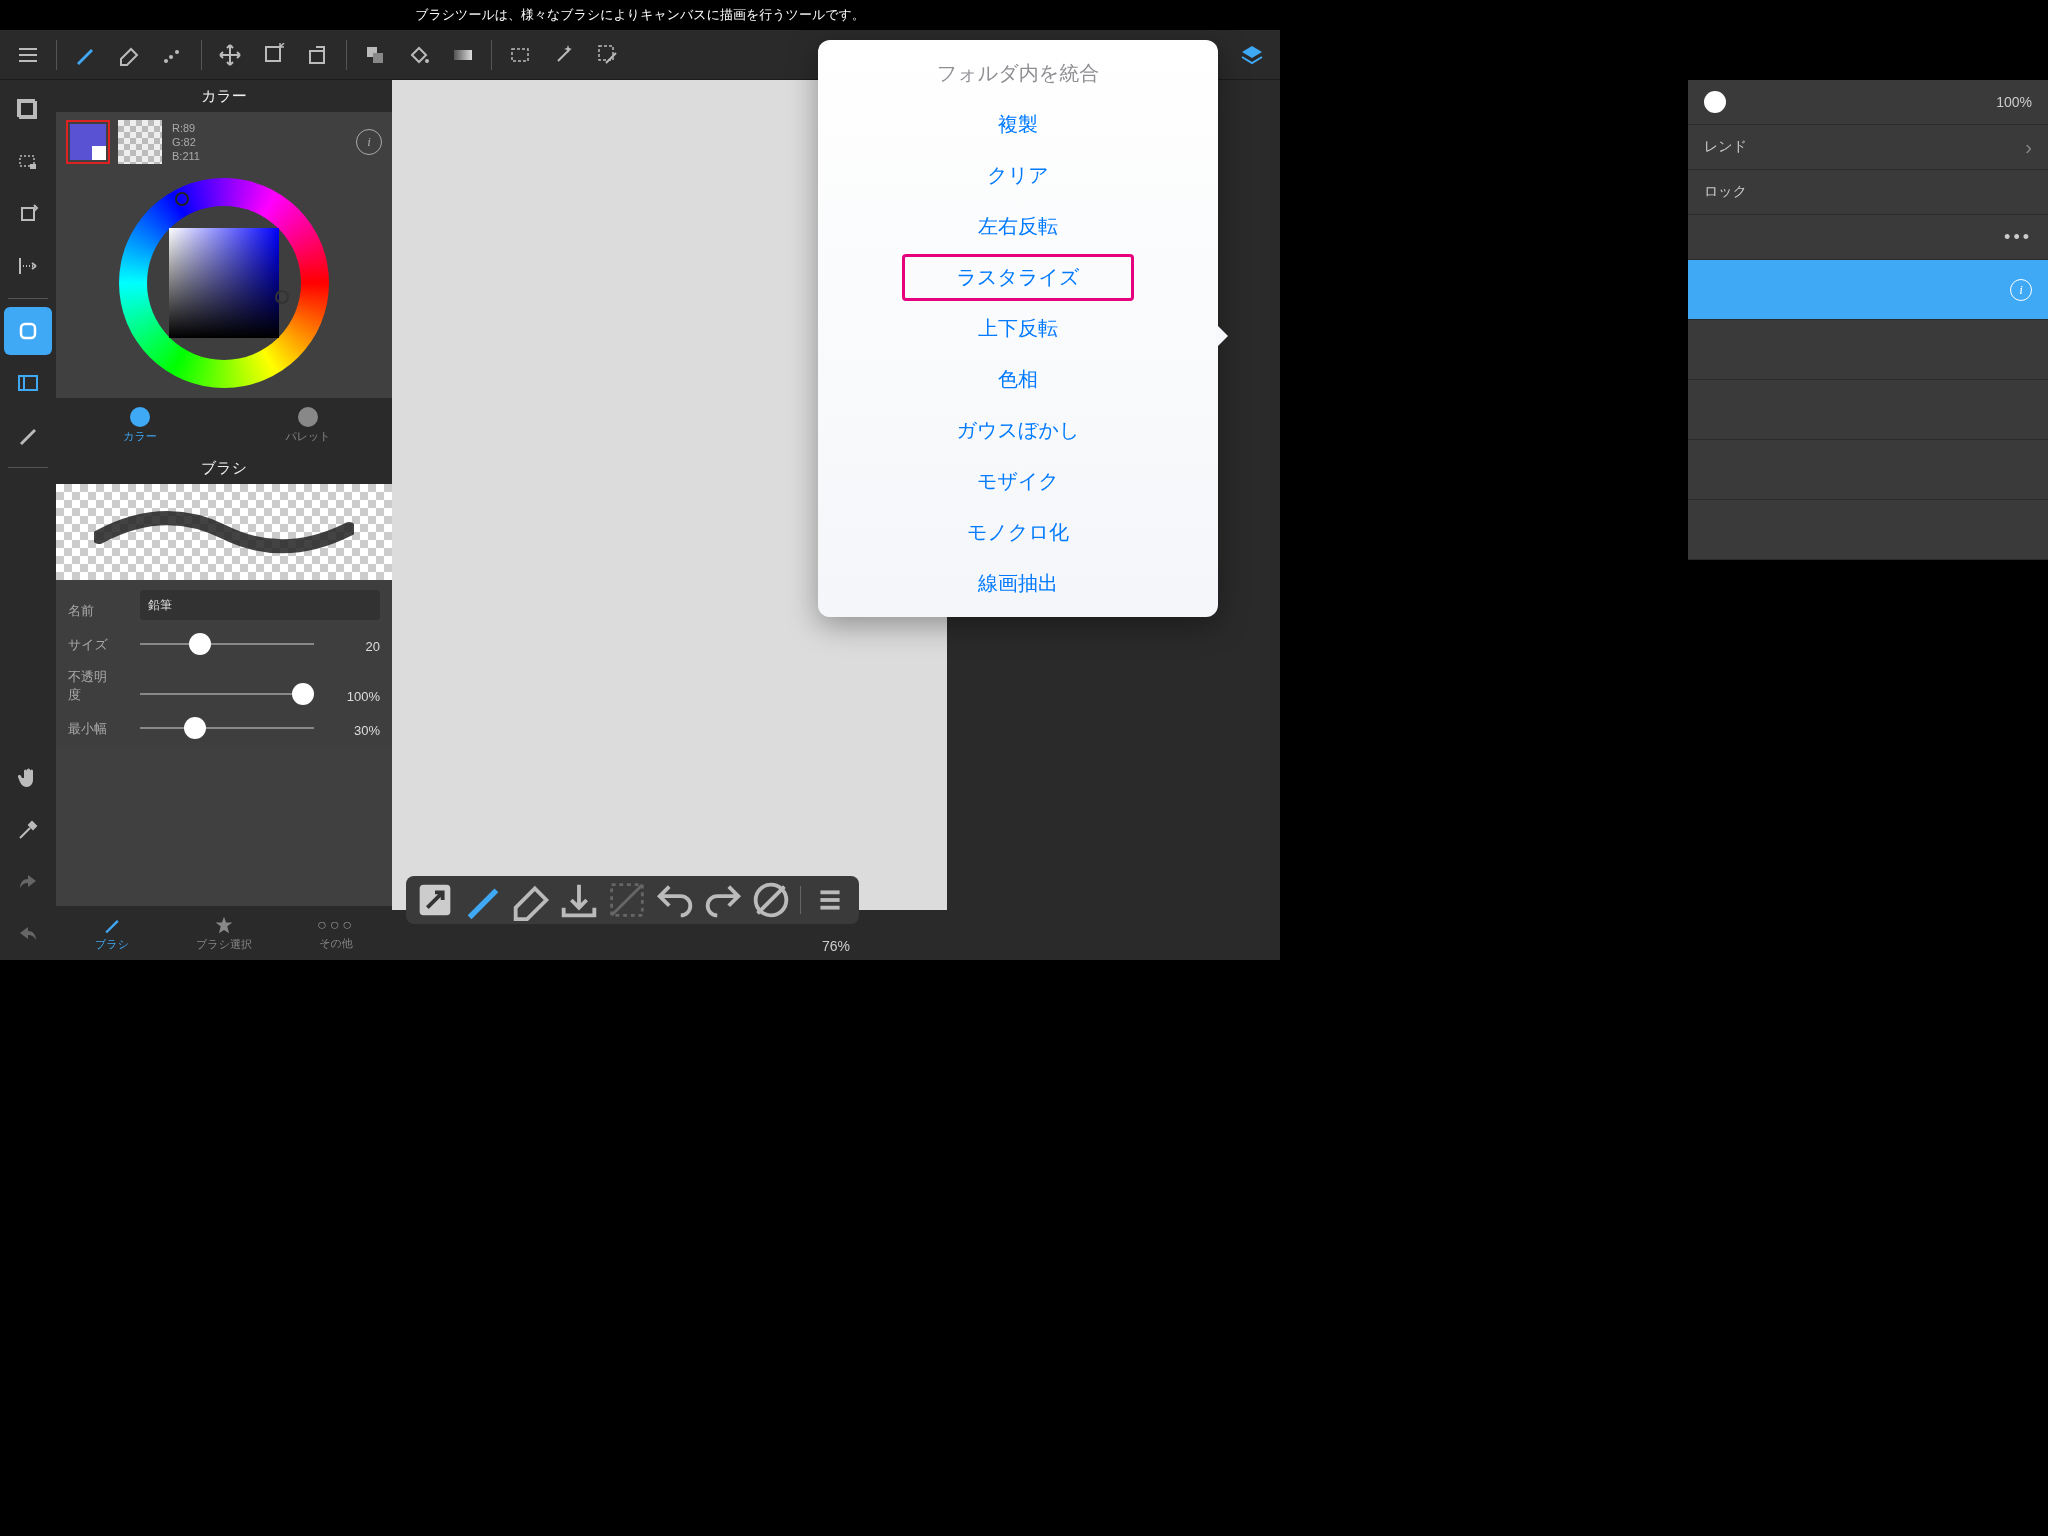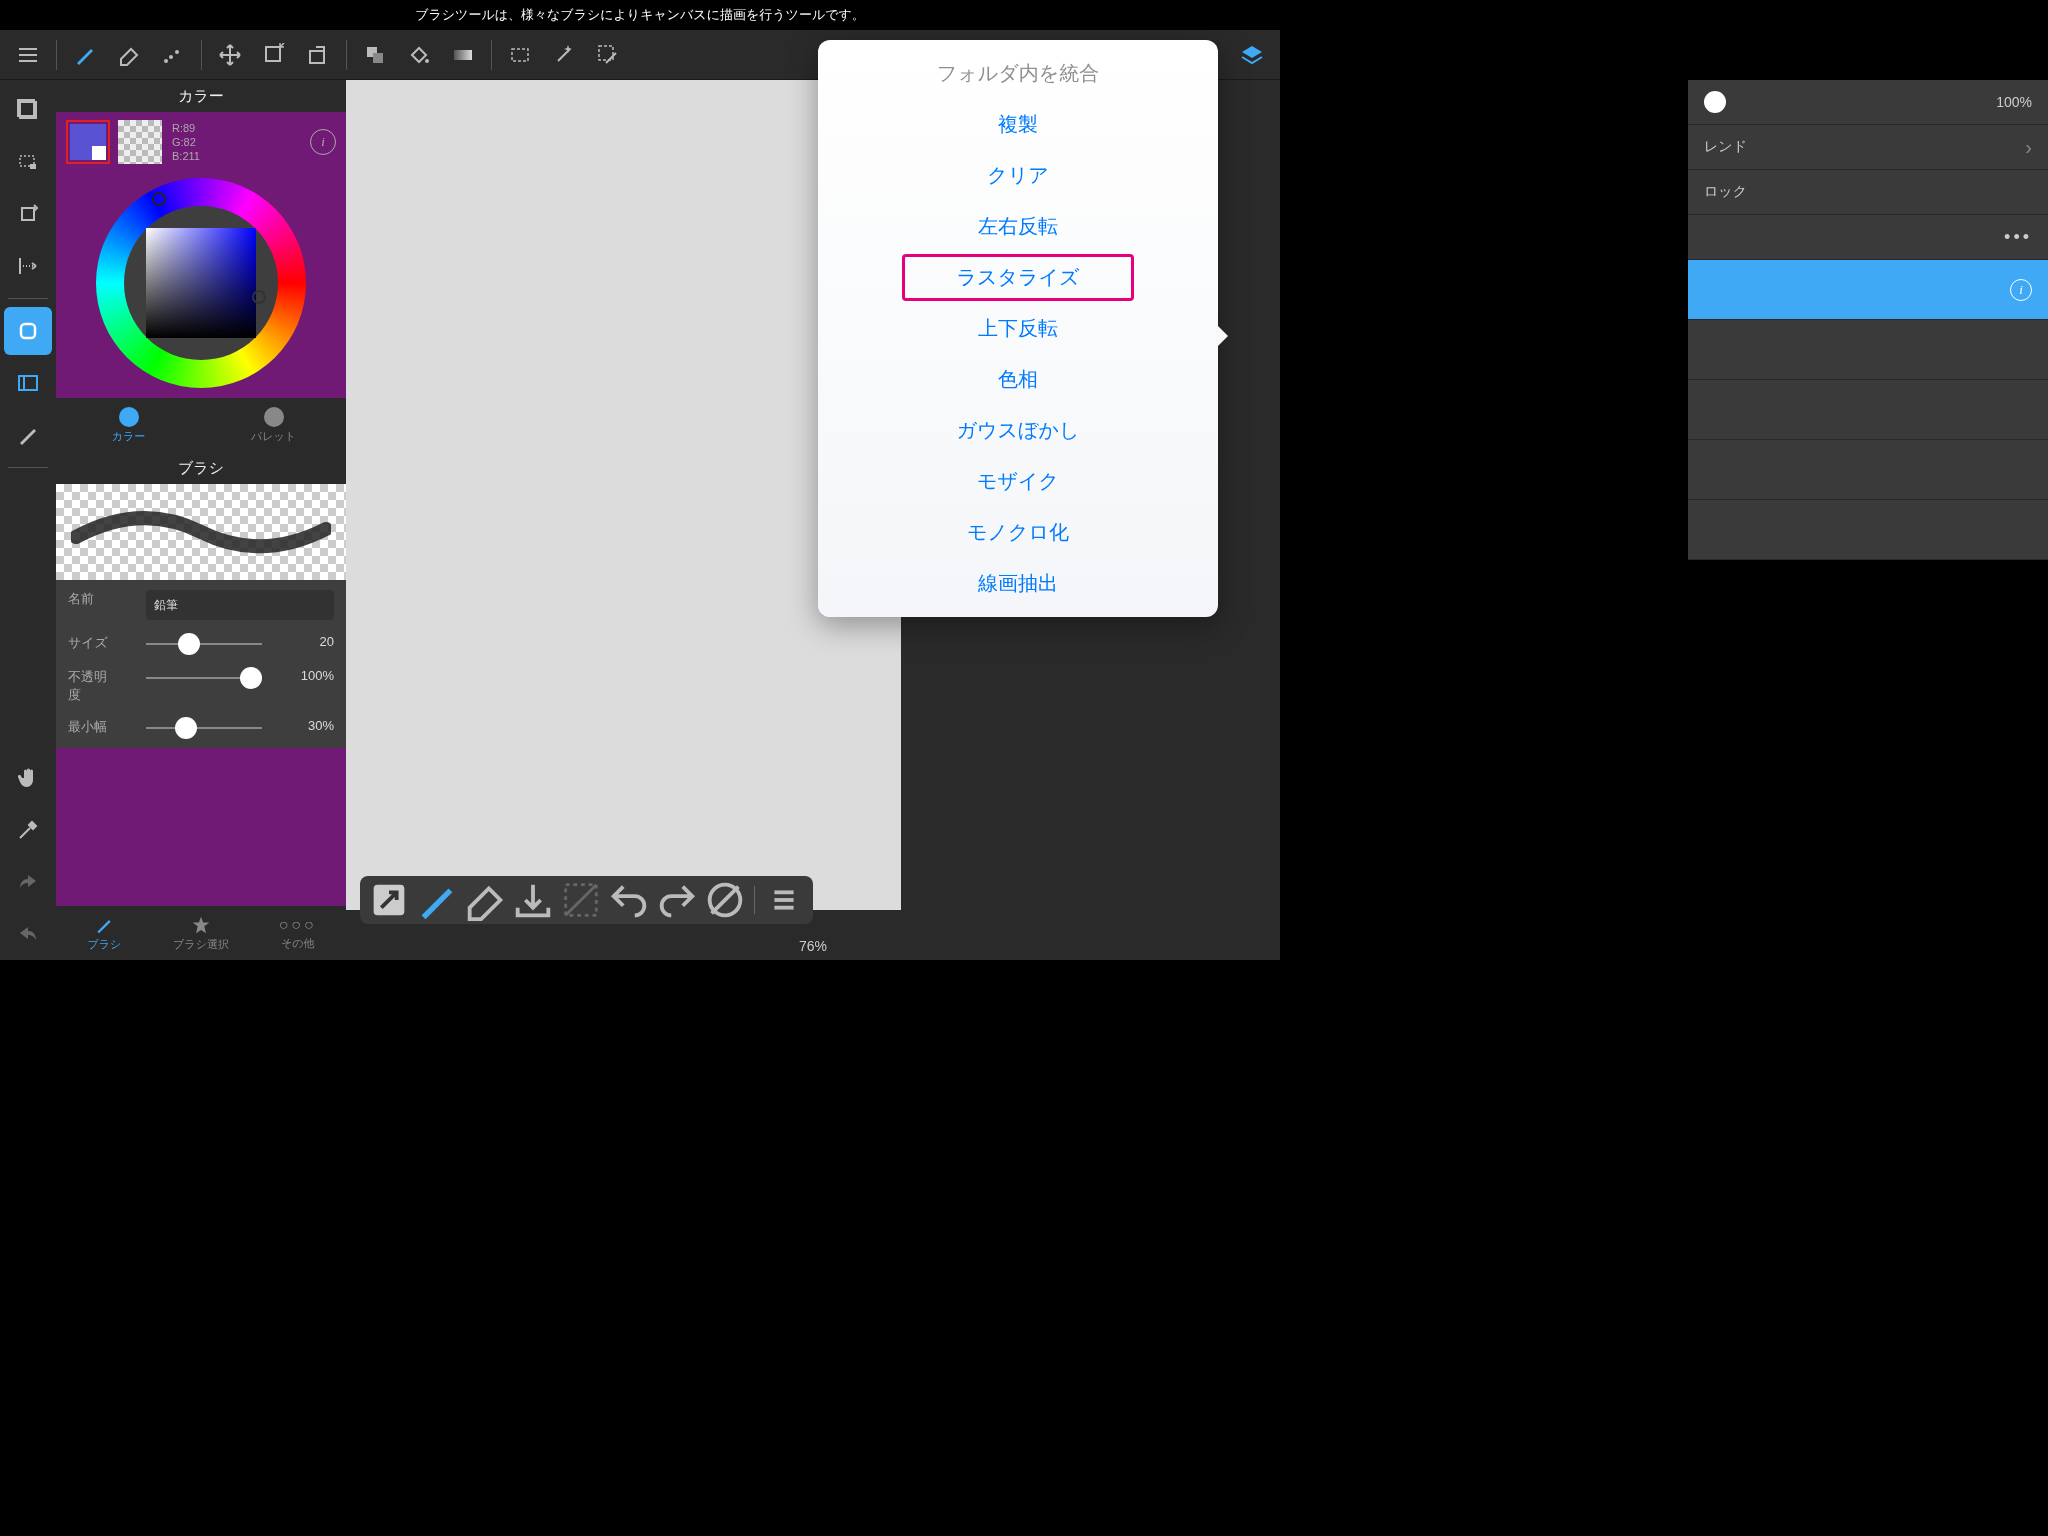--- a/index.html
+++ b/index.html
@@ -10,21 +10,21 @@
 .tb-sep{width:1px;height:30px;background:#555;margin:0 6px}
 .tb-btn.active{color:#3fa9f5}
 .tb-btn svg{width:24px;height:24px}
 .main{display:flex;height:880px}
 .left-rail{width:56px;background:#2a2a2a;display:flex;flex-direction:column;align-items:center;padding-top:4px}
 .rail-btn{width:48px;height:48px;display:flex;align-items:center;justify-content:center;color:#bbb;cursor:pointer;border-radius:6px;margin:2px 0}
 .rail-btn.active{background:#3fa9f5;color:#fff}
 .rail-sep{width:40px;height:1px;background:#555;margin:6px 0}
 .rail-btn svg{width:24px;height:24px}
 .rail-spacer{flex:1}
-.left-panel{width:290px;background:#701a75;display:flex;flex-direction:column;color:#ddd;font-size:13px}
+.left-panel{width:336px;background:#404040;display:flex;flex-direction:column;color:#ddd;font-size:13px}
 .panel-header{height:32px;background:#2a2a2a;display:flex;align-items:center;justify-content:center;font-size:15px;color:#eee}
 .color-top{display:flex;align-items:center;padding:8px 10px;gap:10px}
 .swatch-pair{display:flex;gap:8px;align-items:center}
 .swatch{width:44px;height:44px;position:relative}
 .swatch.primary{border:2px solid #d22}
 .swatch.primary .fill{position:absolute;inset:2px;background:#5952d3}
 .swatch.primary .corner{position:absolute;right:2px;bottom:2px;width:14px;height:14px;background:#fff}
 .swatch.secondary{background:repeating-conic-gradient(#bbb 0 25%,#eee 0 50%) 0 0/12px 12px}
 .rgb-text{color:#aaa;font-size:11px;line-height:1.3}
 .info-circle{width:26px;height:26px;border:1.5px solid #aaa;border-radius:50%;display:flex;align-items:center;justify-content:center;font-family:Georgia,serif;font-style:italic;color:#aaa;margin-left:auto;cursor:pointer}
@@ -38,21 +38,21 @@
 .color-tabs{display:flex;background:#2a2a2a;height:54px}
 .ctab{flex:1;display:flex;flex-direction:column;align-items:center;justify-content:center;gap:2px;cursor:pointer;color:#888}
 .ctab.active{color:#3fa9f5}
 .ctab-icon{width:20px;height:20px;border-radius:50%}
 .ctab.active .ctab-icon{background:#3fa9f5}
 .ctab .palette-icon{background:#888}
 .ctab-label{font-size:11px}
 .brush-preview{height:96px;background:repeating-conic-gradient(#ccc 0 25%,#fff 0 50%) 0 0/16px 16px;display:flex;align-items:center;justify-content:center}
 .brush-stroke{width:260px;height:50px}
 .brush-props{padding:10px 12px;display:flex;flex-direction:column;gap:14px;background:#3e3e3e}
-.prop-row{display:flex;align-items:flex-start;gap:28px}
+.prop-row{display:flex;align-items:flex-end;gap:22px}
 .prop-label{width:50px;color:#aaa;font-size:13px}
 .prop-input{flex:1;height:30px;background:#323232;border:none;border-radius:4px;padding:0 8px;color:#ddd;font-size:12px}
 .prop-slider{flex:1;position:relative;height:20px}
 .slider-track{position:absolute;left:0;right:0;top:9px;height:2px;background:#888}
 .slider-thumb{position:absolute;width:22px;height:22px;background:#fff;border-radius:50%;top:-1px}
 .prop-val{width:44px;text-align:right;color:#ddd}
 .brush-tabs{display:flex;background:#2a2a2a;height:54px;margin-top:auto}
 .btab{flex:1;display:flex;flex-direction:column;align-items:center;justify-content:center;gap:2px;cursor:pointer;color:#888;font-size:11px}
 .btab.active{color:#3fa9f5}
 .btab svg{width:20px;height:20px}

